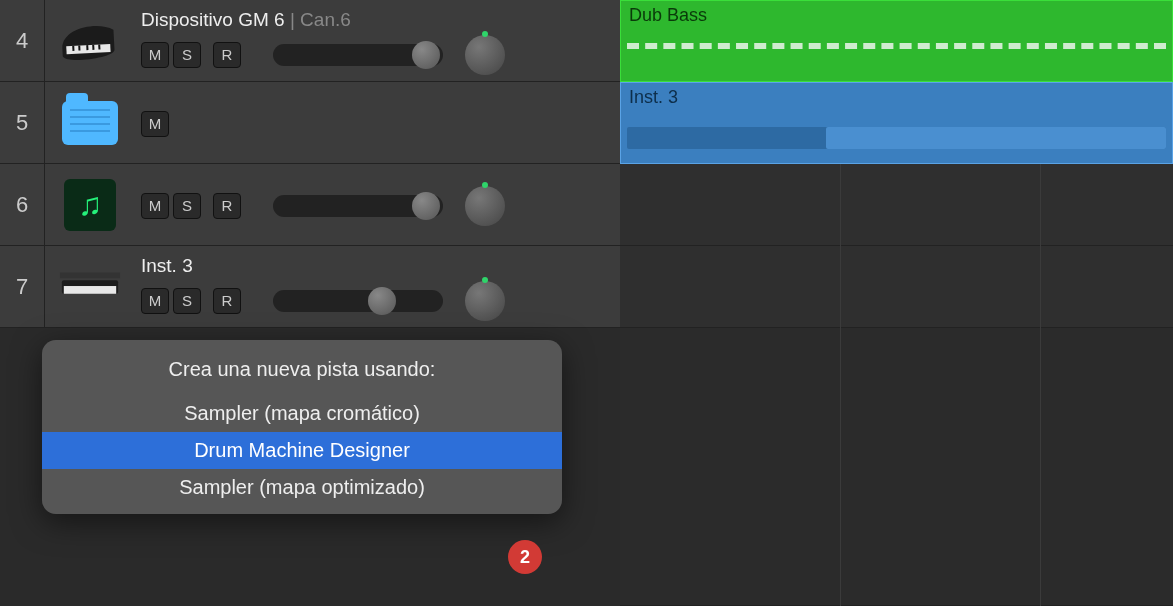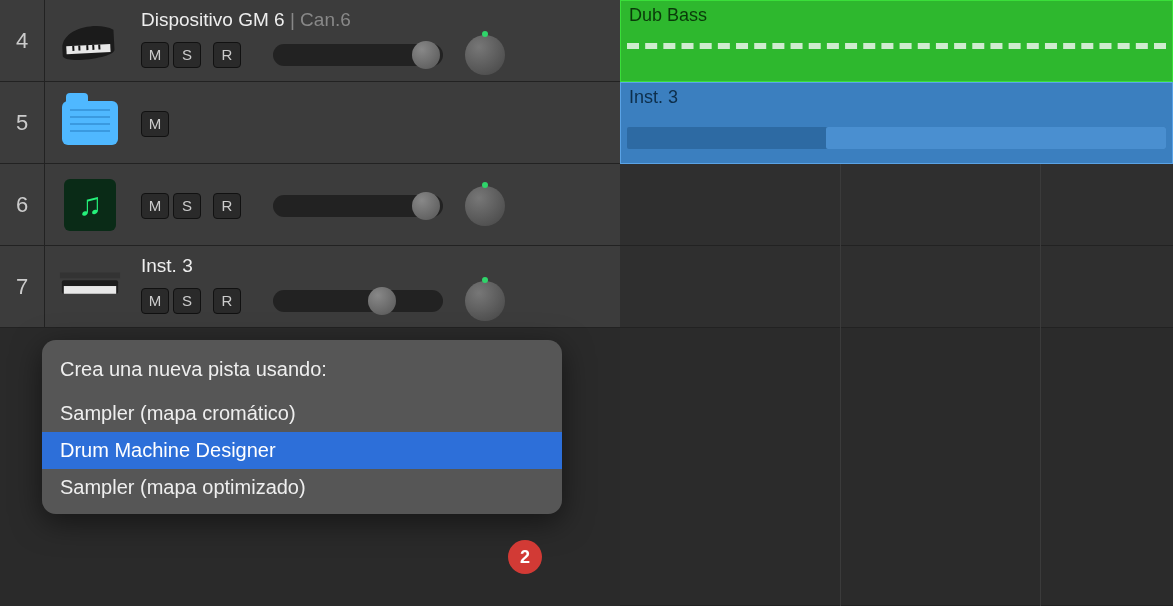--- a/index.html
+++ b/index.html
@@ -190,20 +190,21 @@
   
   .popup {
     position: absolute;
     left: 42px;
     top: 340px;
     width: 520px;
     background: rgba(90,90,90,0.92);
     border-radius: 14px;
     padding: 14px 0 8px 0;
     box-shadow: 0 8px 30px rgba(0,0,0,0.5);
+    text-align: center;
   }
   .popup-title {
     font-size: 20px;
     color: #eee;
     padding: 4px 18px 14px 18px;
   }
   .popup-item {
     font-size: 20px;
     padding: 7px 18px;
     color: #eee;

